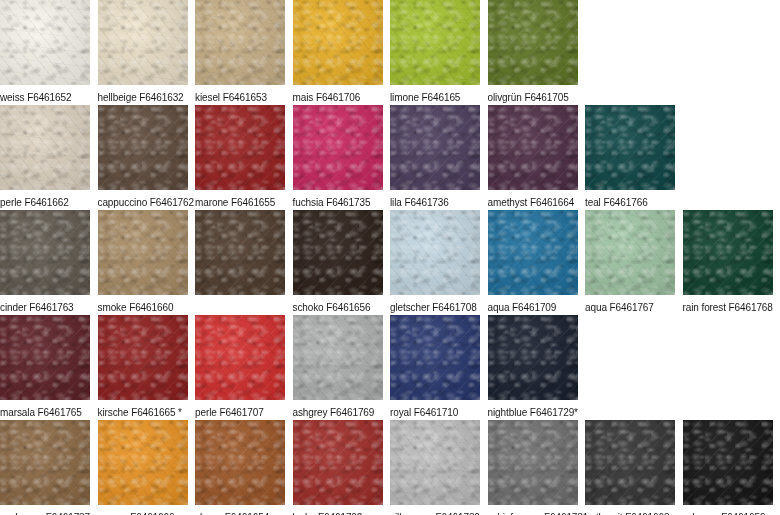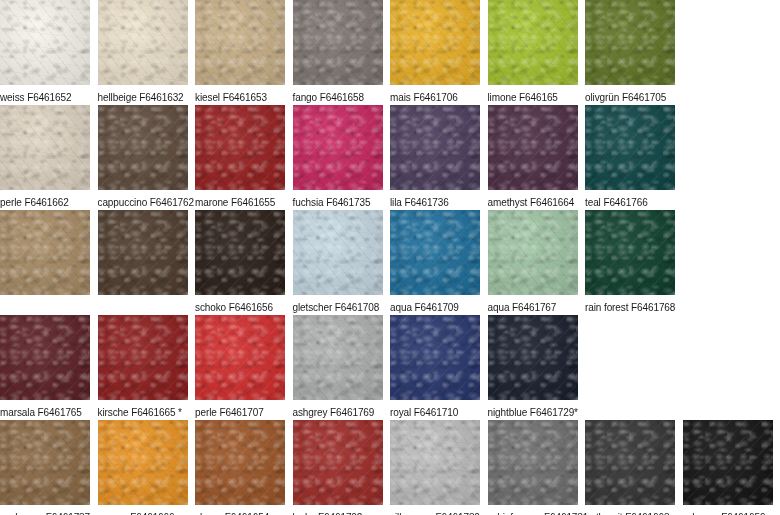--- a/index.html
+++ b/index.html
@@ -119,28 +119,20 @@
       </div>
       <div class="swatch-cell">
         <div class="swatch-chip" style="background: rgb(201, 176, 135);">
           <div class="grain"></div>
           <div class="grain2"></div>
           <div class="vig"></div>
         </div>
         <div class="swatch-label">kiesel F6461653</div>
       </div>
       <div class="swatch-cell">
-        <div class="swatch-chip" style="background: rgb(126, 118, 113);">
-          <div class="grain"></div>
-          <div class="grain2"></div>
-          <div class="vig"></div>
-        </div>
-        <div class="swatch-label">fango F6461658</div>
-      </div>
-      <div class="swatch-cell">
         <div class="swatch-chip" style="background: rgb(234, 176, 36);">
           <div class="grain"></div>
           <div class="grain2"></div>
           <div class="vig"></div>
         </div>
         <div class="swatch-label">mais F6461706</div>
       </div>
       <div class="swatch-cell">
         <div class="swatch-chip" style="background: rgb(163, 194, 44);">
           <div class="grain"></div>
@@ -211,25 +203,34 @@
         <div class="swatch-chip" style="background: rgb(13, 69, 70);">
           <div class="grain"></div>
           <div class="grain2"></div>
           <div class="vig"></div>
         </div>
         <div class="swatch-label">teal F6461766</div>
       </div>
     </div>
     <div class="swatch-row">
       <div class="swatch-cell">
+        <div class="swatch-chip" style="background: rgb(95, 88, 78);">
+          <div class="grain"></div>
+          <div class="grain2"></div>
+          <div class="vig"></div>
+        </div>
+        <div class="swatch-label">cinder F6461763</div>
+      </div>
+      <div class="swatch-cell">
         <div class="swatch-chip" style="background: rgb(167, 138, 99);">
           <div class="grain"></div>
           <div class="grain2"></div>
           <div class="vig"></div>
         </div>
+        <div class="swatch-label">smoke F6461660</div>
       </div>
       <div class="swatch-cell">
         <div class="swatch-chip" style="background: rgb(78, 59, 44);">
           <div class="grain"></div>
           <div class="grain2"></div>
           <div class="vig"></div>
         </div>
       </div>
       <div class="swatch-cell">
         <div class="swatch-chip" style="background: rgb(42, 29, 22);">

